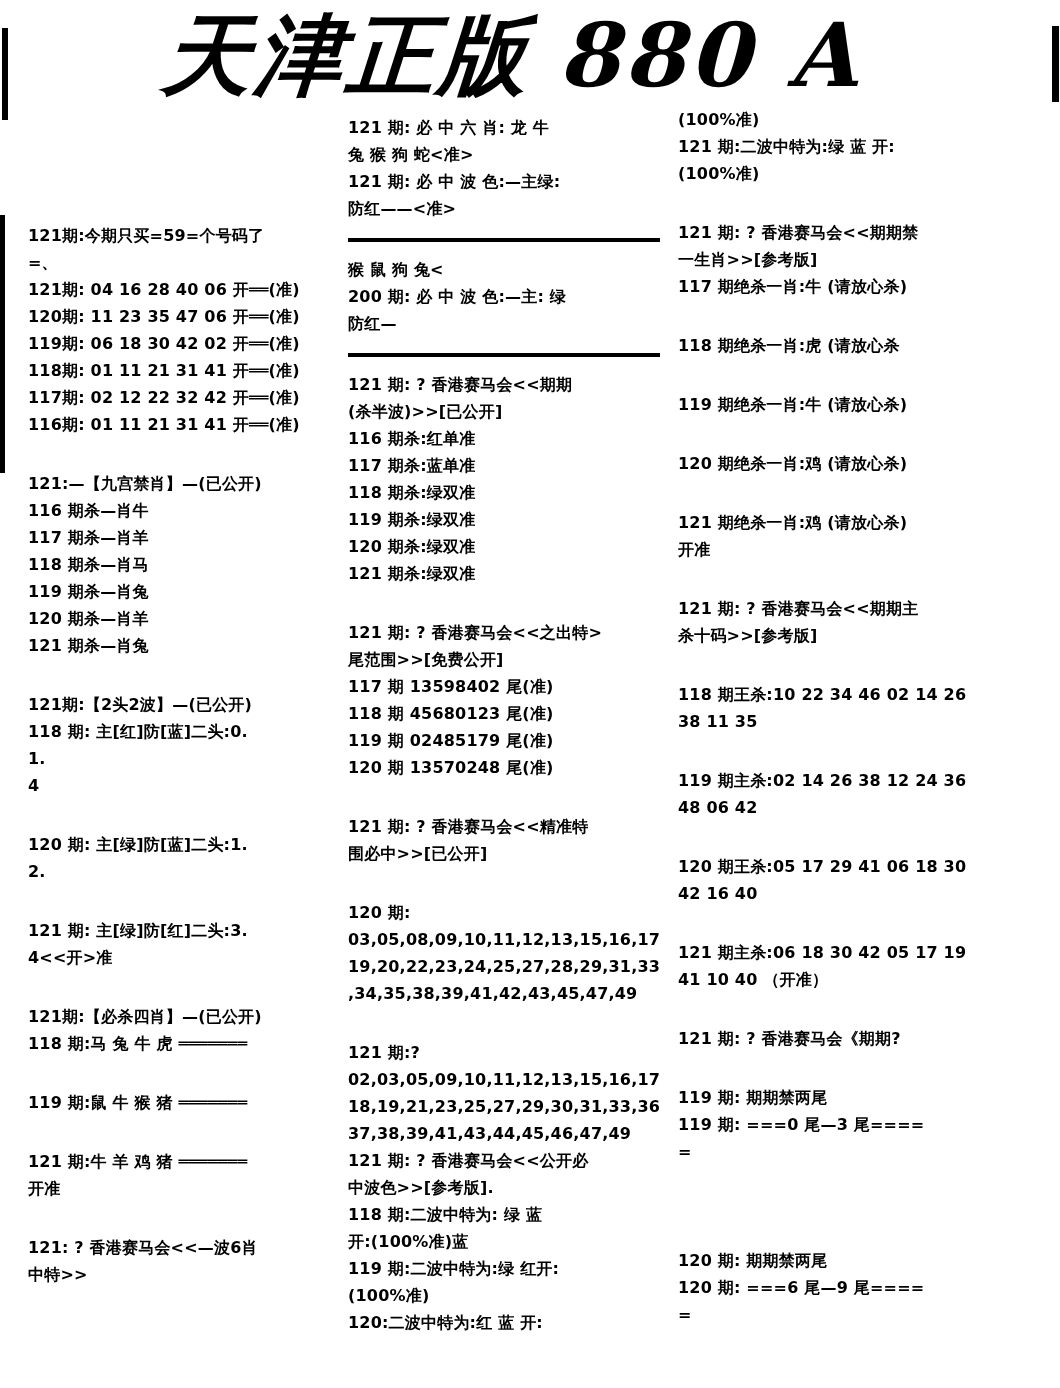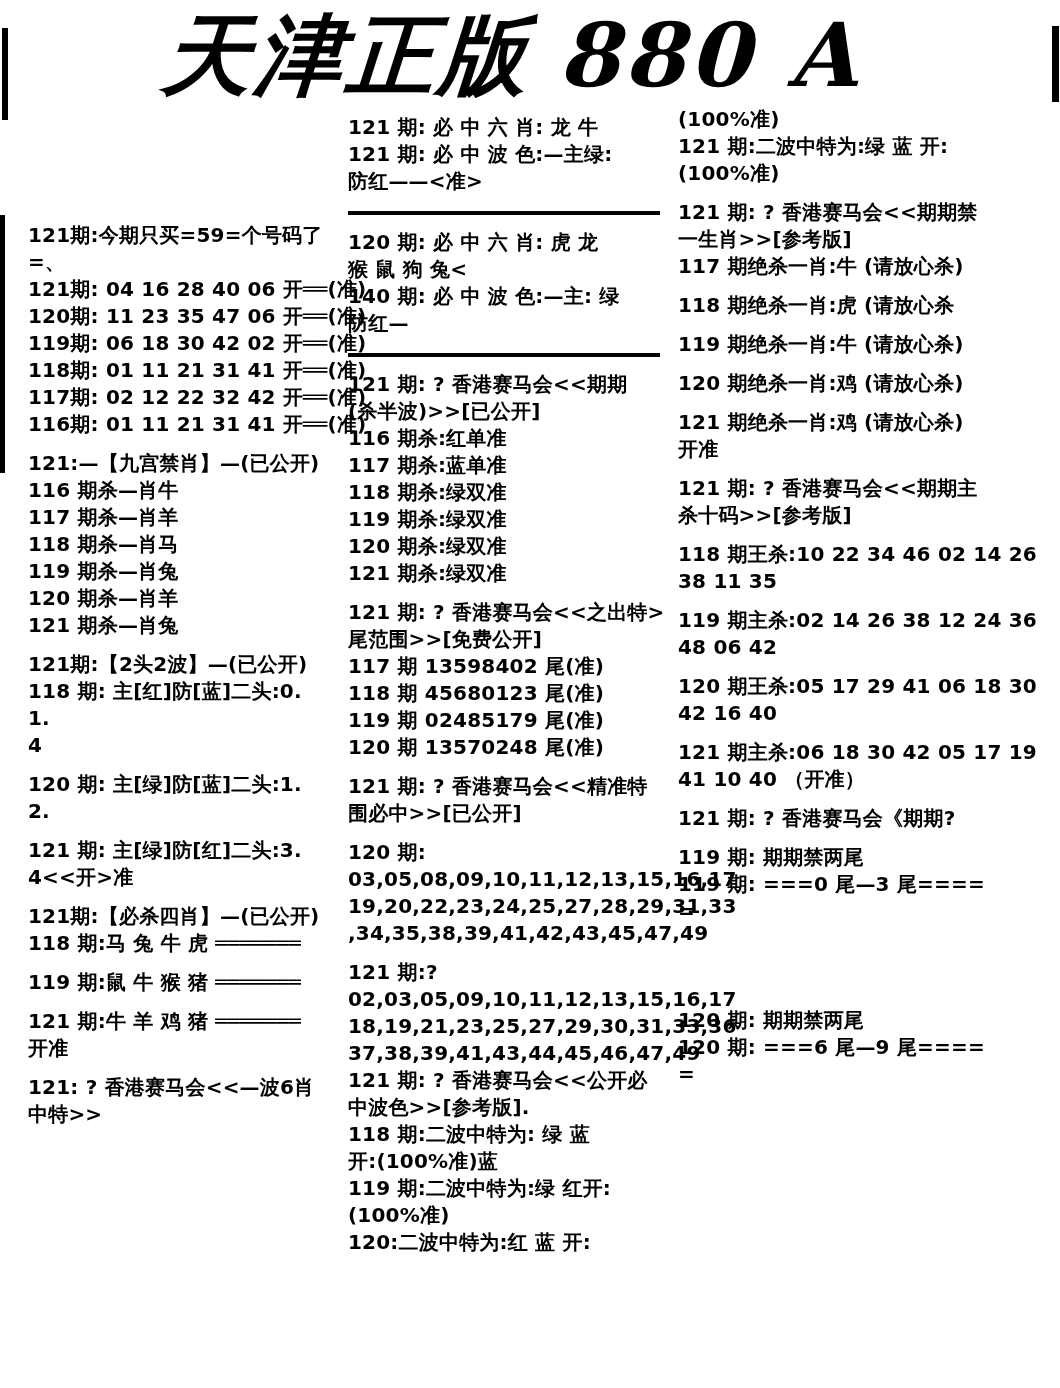--- a/index.html
+++ b/index.html
@@ -13,28 +13,28 @@
   .title{
     position:absolute;top:-4px;left:50%;
     transform:translateX(-52%) skewX(-4deg);
     font-family:"DejaVu Serif","Liberation Serif",serif;
     font-style:italic;font-weight:900;
     font-size:88px;line-height:118px;
     white-space:nowrap;letter-spacing:4px;
   }
   .col{
     position:absolute;
-    font-weight:700;font-size:20px;line-height:27px;
+    font-weight:700;font-size:16px;line-height:27px;
     letter-spacing:0.2px;
   }
   .col-left{left:28px;top:222px;width:318px;}
   .col-mid{left:348px;top:114px;width:322px;}
   .col-right{left:678px;top:106px;width:380px;}
   .line{white-space:nowrap;min-height:27px;}
-  .line.G{margin-top:12px;}
+  .line.G{margin-top:32px;}
   .line.GG{margin-top:82px;}
   .line.hr{
     min-height:0;height:0;border-top:4px solid #000;
     margin:16px 0 14px 0;width:97%;
   }
   .artifact{position:absolute;background:#000;}
   .a1{left:2px;top:28px;width:6px;height:92px;}
   .a2{left:0px;top:215px;width:5px;height:258px;}
   .a3{left:1052px;top:26px;width:7px;height:76px;}
 </style>
@@ -111,32 +111,32 @@
 
       <div class="line G">121: ? 香港赛马会&lt;&lt;—波6肖</div>
 
       <div class="line">中特&gt;&gt;</div>
     </div>
 
   <div class="col col-mid">
 
       <div class="line">121 期: 必 中 六 肖: 龙 牛</div>
 
+      <div class="line">兔 猴 狗 蛇&lt;准&gt;</div>
 
       <div class="line">121 期: 必 中 波 色:—主绿:</div>
 
       <div class="line">防红——&lt;准&gt;</div>
 
       <div class="line hr"></div>
 
-      <div class="line">120 期: 必 中 六 肖: 虎 龙</div>
 
       <div class="line">猴 鼠 狗 兔&lt;</div>
 
-      <div class="line">140 期: 必 中 波 色:—主: 绿</div>
+      <div class="line">200 期: 必 中 波 色:—主: 绿</div>
 
       <div class="line">防红—</div>
 
       <div class="line hr"></div>
 
       <div class="line">121 期: ? 香港赛马会&lt;&lt;期期</div>
 
       <div class="line">(杀半波)&gt;&gt;[已公开]</div>
 
       <div class="line">116 期杀:红单准</div>

